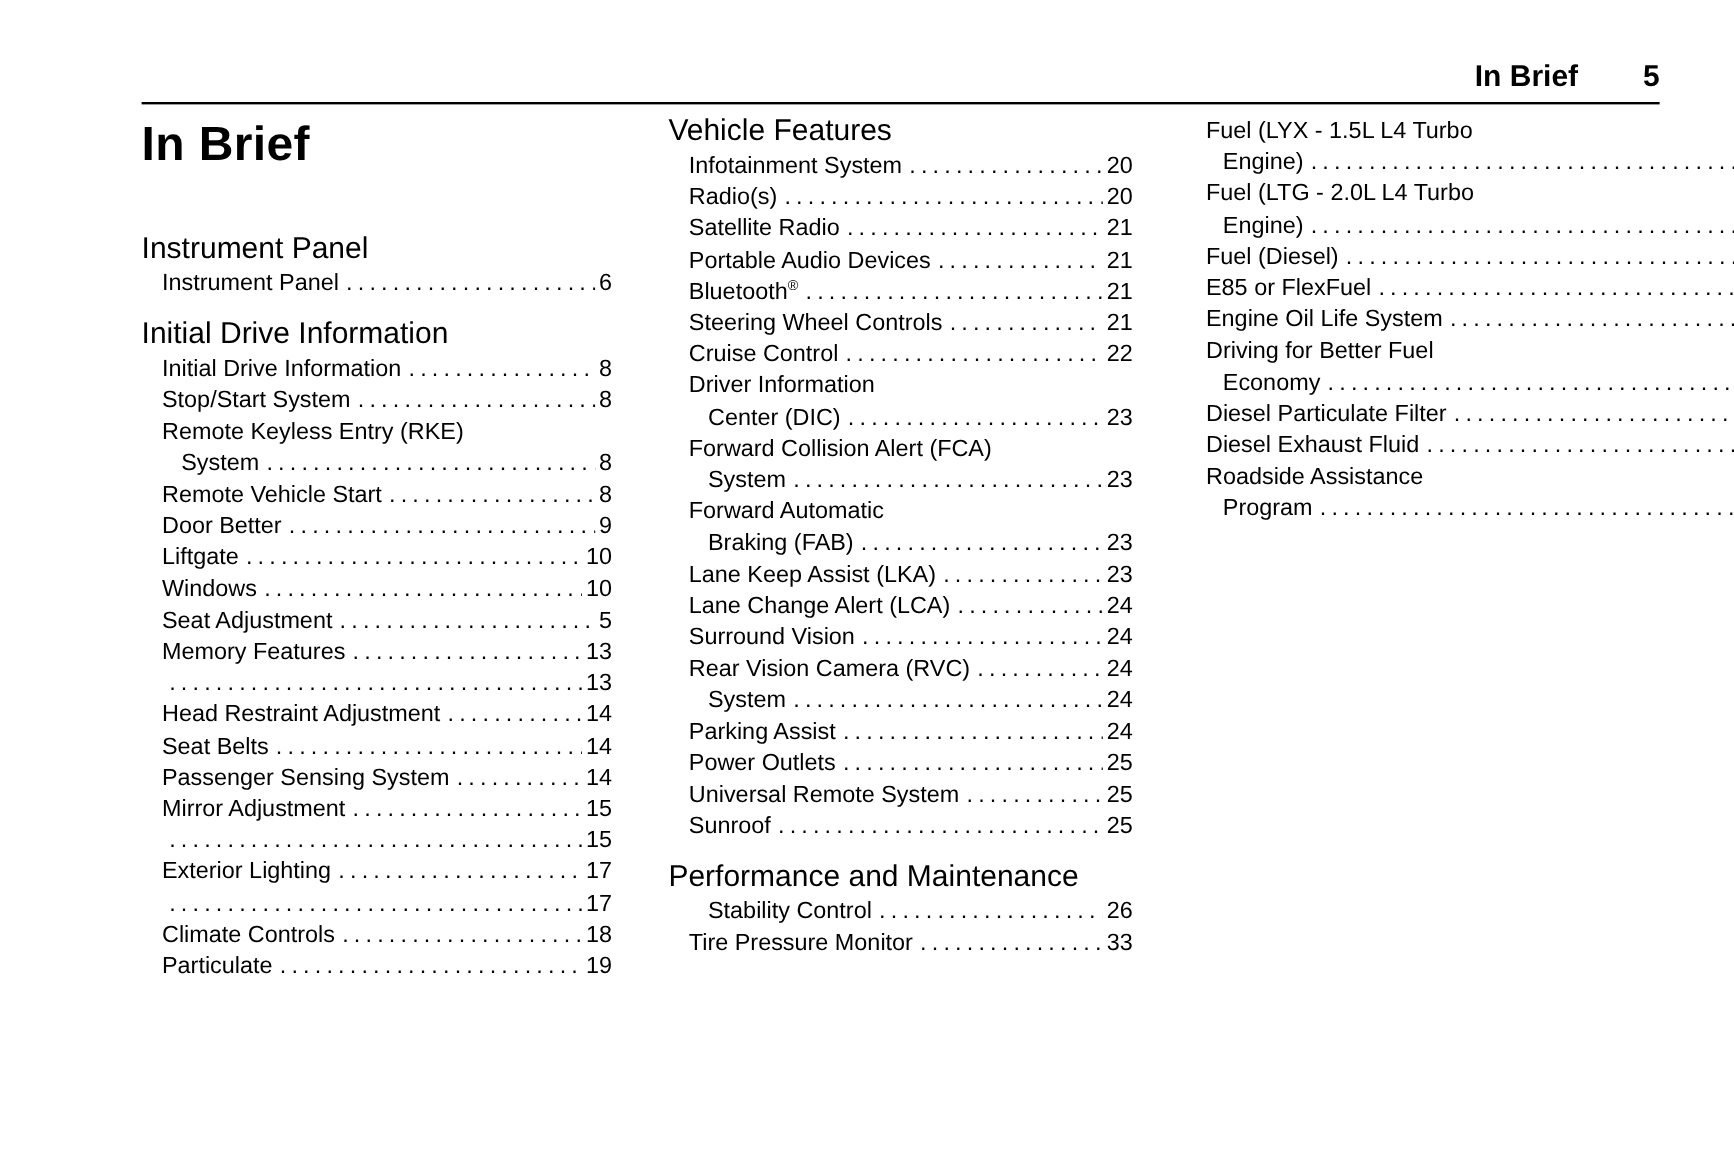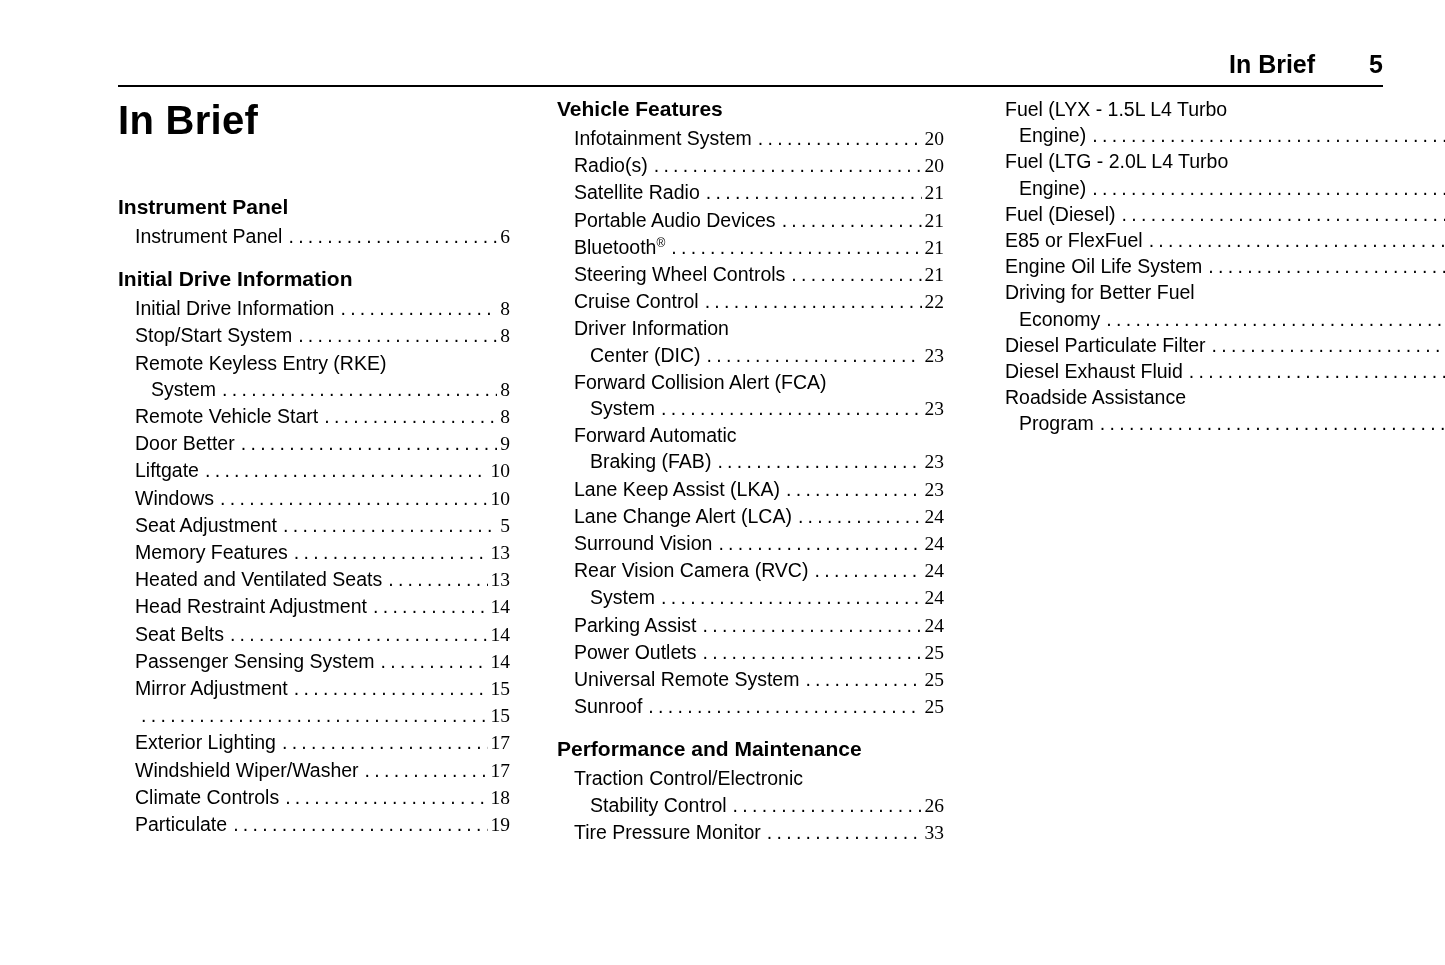--- a/index.html
+++ b/index.html
@@ -49,22 +49,22 @@
   .col-1 { width: 436px; padding-left: 25px; padding-right: 24px; }
   .col-2 { flex: 1; padding-left: 37px; }
   .page-title {
     font-size: 40px;
     font-weight: 700;
     line-height: 44px;
     margin: 2px 0 52px 0;
     letter-spacing: 0.3px;
   }
   .section-heading {
-    font-size: 21px;
-    font-weight: 700;
+    font-size: 25px;
+    font-weight: 400;
     line-height: 26px;
     margin: 16px 0 3px 0;
   }
   .col section.section:first-of-type .section-heading { margin-top: 0; }
   .toc-line {
     display: flex;
     align-items: baseline;
     font-size: 19.5px;
     line-height: 26.2px;
     padding-left: 17px;
@@ -78,21 +78,21 @@
     flex: 1;
     overflow: hidden;
     white-space: nowrap;
     margin: 0 3px 0 6px;
     min-width: 10px;
   }
   .toc-dots::before {
     content: "..........................................................";
     letter-spacing: 4.3px;
   }
-  .toc-page { white-space: nowrap; font-family: Liberation Serif, serif; }
+  .toc-page { white-space: nowrap; }
 </style>
 </head>
 <body>
 
 <div class="page">
 
   <header class="page-header">
     <span class="hdr-title">In Brief</span>
     <span class="hdr-page">5</span>
   </header>
@@ -175,21 +175,20 @@
           </div>
           <div class="toc-entry">
             <div class="toc-line">
               <span class="toc-label">Memory Features</span>
               <span class="toc-dots"></span>
               <span class="toc-page">13</span>
             </div>
           </div>
           <div class="toc-entry">
             <div class="toc-line">
-              <span class="toc-label">Heated and Ventilated Seats</span>
               <span class="toc-dots"></span>
               <span class="toc-page">13</span>
             </div>
           </div>
           <div class="toc-entry">
             <div class="toc-line">
               <span class="toc-label">Head Restraint Adjustment</span>
               <span class="toc-dots"></span>
               <span class="toc-page">14</span>
             </div>
@@ -223,21 +222,20 @@
           </div>
           <div class="toc-entry">
             <div class="toc-line">
               <span class="toc-label">Exterior Lighting</span>
               <span class="toc-dots"></span>
               <span class="toc-page">17</span>
             </div>
           </div>
           <div class="toc-entry">
             <div class="toc-line">
-              <span class="toc-label">Windshield Wiper/Washer</span>
               <span class="toc-dots"></span>
               <span class="toc-page">17</span>
             </div>
           </div>
           <div class="toc-entry">
             <div class="toc-line">
               <span class="toc-label">Climate Controls</span>
               <span class="toc-dots"></span>
               <span class="toc-page">18</span>
             </div>
@@ -394,23 +392,20 @@
             <div class="toc-line">
               <span class="toc-label">Sunroof</span>
               <span class="toc-dots"></span>
               <span class="toc-page">25</span>
             </div>
           </div>
         </section>
         <section class="section">
           <h2 class="section-heading">Performance and Maintenance</h2>
           <div class="toc-entry">
-            <div class="toc-line">
-              <span class="toc-label">Traction Control/Electronic</span>
-            </div>
             <div class="toc-line cont">
               <span class="toc-label">Stability Control</span>
               <span class="toc-dots"></span>
               <span class="toc-page">26</span>
             </div>
           </div>
           <div class="toc-entry">
             <div class="toc-line">
               <span class="toc-label">Tire Pressure Monitor</span>
               <span class="toc-dots"></span>

